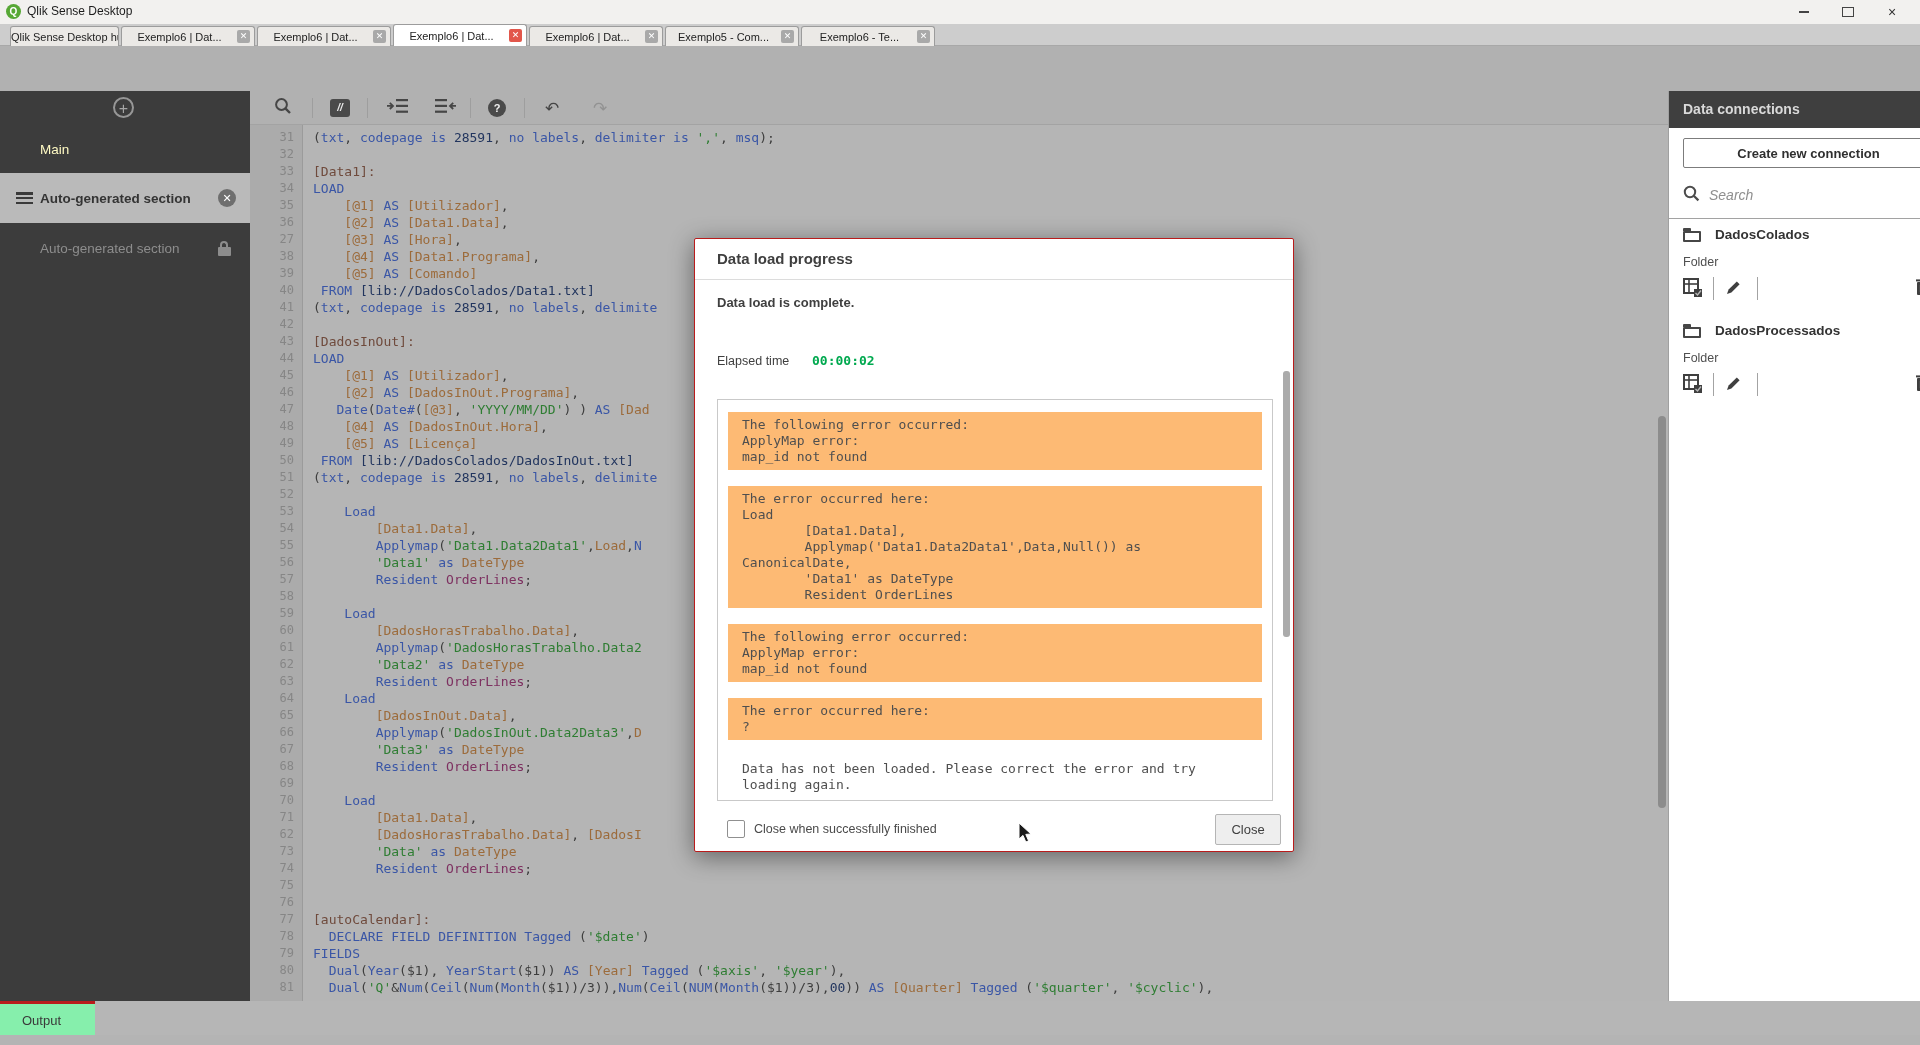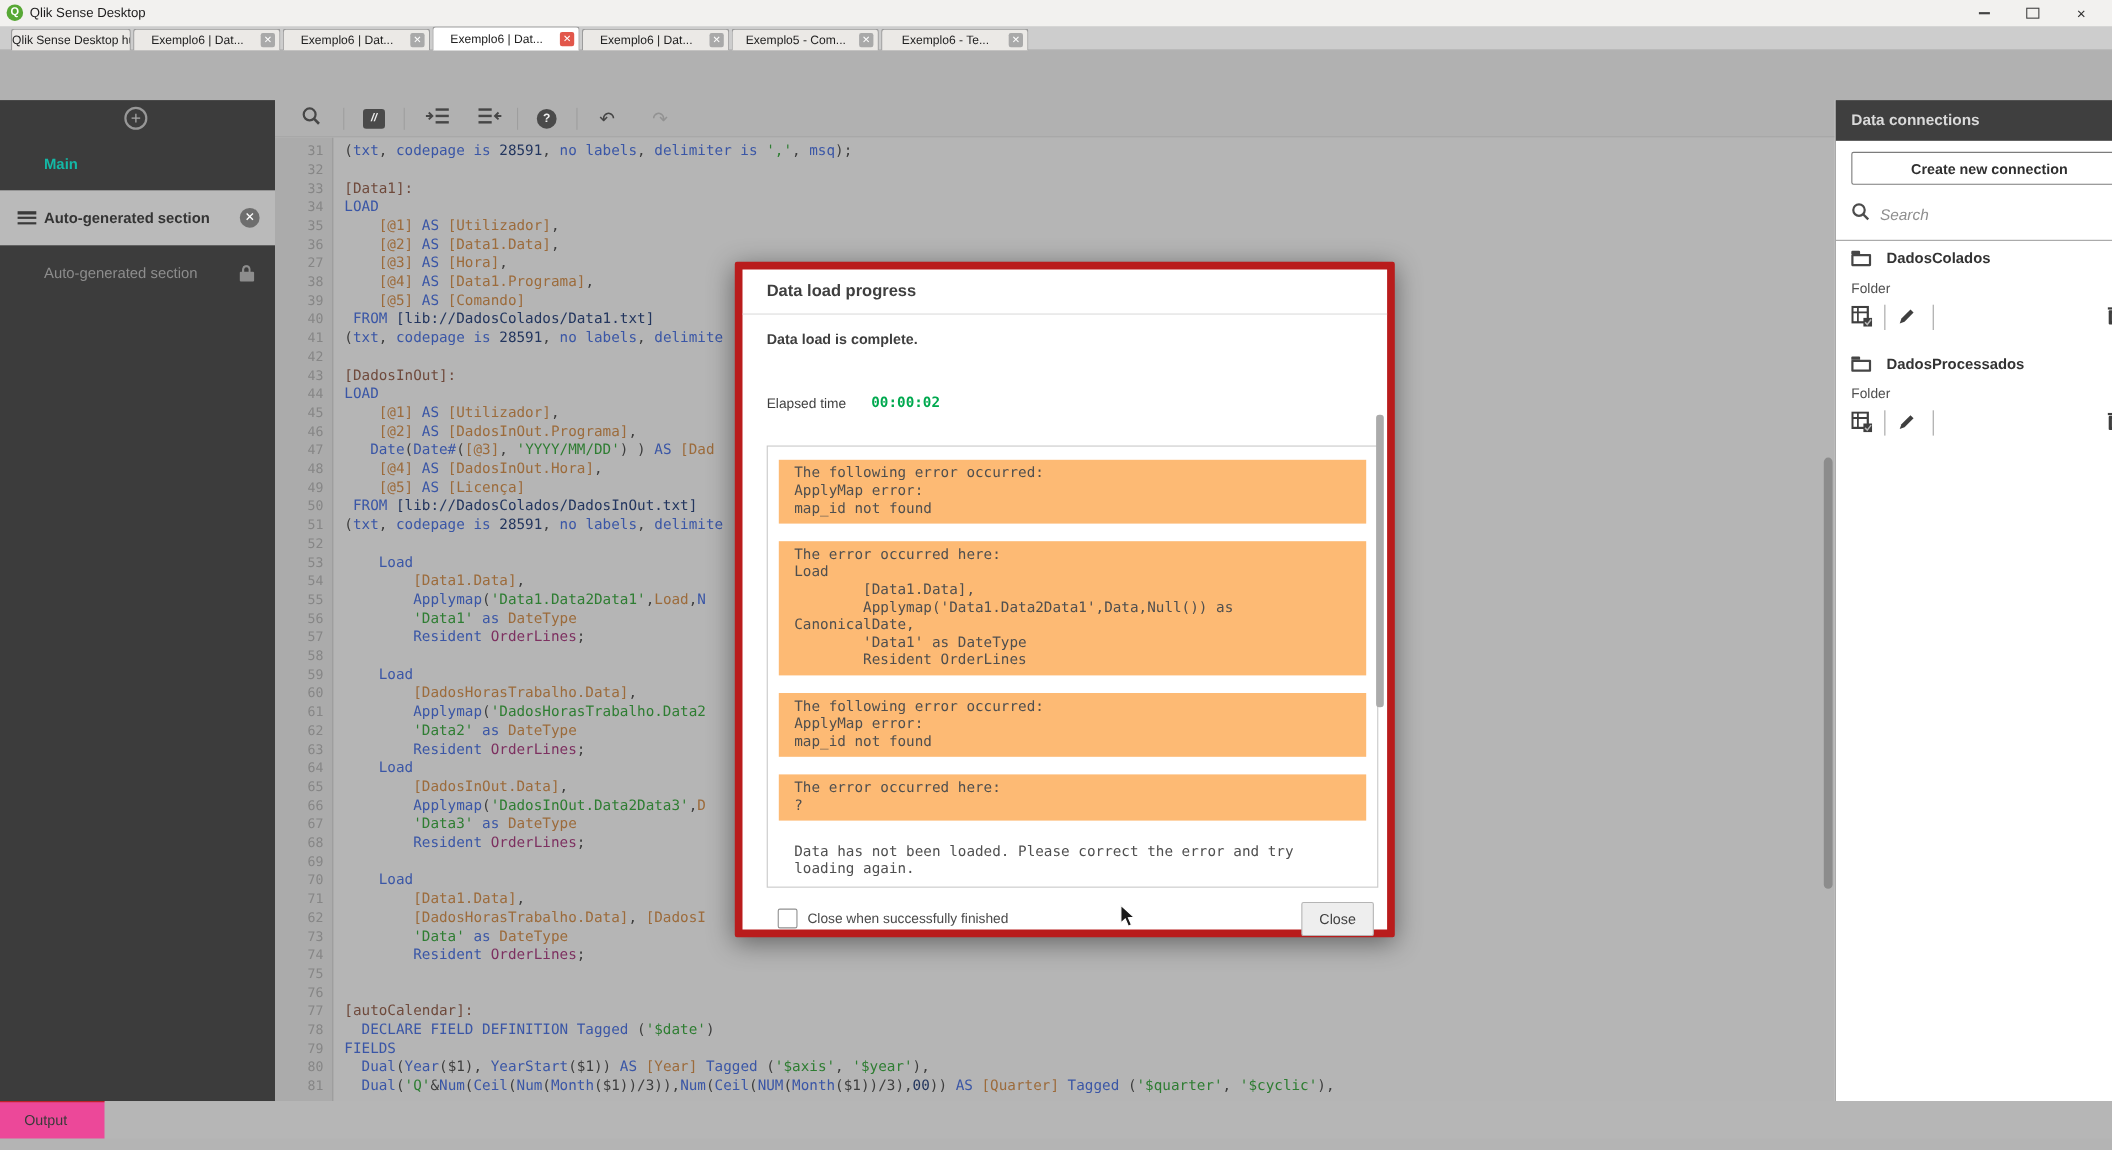--- a/index.html
+++ b/index.html
@@ -85,24 +85,24 @@
   .rp-div{border-bottom:1px solid #a2a2a2;margin-top:8px;}
   .conn{position:relative;height:96px;}
   .folder-icon{position:absolute;left:14px;top:12px;width:18px;height:11px;border:2px solid #464646;border-radius:1px;box-sizing:border-box;}
   .folder-icon::before{content:"";position:absolute;left:-2px;top:-5px;width:8px;height:3px;background:#464646;border-radius:1px 1px 0 0;}
   .conn-name{position:absolute;left:46px;top:8px;font-size:13.5px;font-weight:bold;color:#333;}
   .conn-type{position:absolute;left:14px;top:36px;font-size:12.5px;color:#4f4f4f;}
   .conn-icons{position:absolute;left:0;top:58px;width:100%;height:24px;}
   .ci-sep{position:absolute;top:0;width:1px;height:23px;background:#a3a3a3;}
   
   .outputbar{position:absolute;left:0;top:1001px;width:1920px;height:34px;background:#b6b6b6;}
-  .output-tab{position:absolute;left:0;top:0;width:95px;height:34px;background:#ec4899;border-top:1px solid #b91c1c;
+  .output-tab{position:absolute;left:0;top:0;width:95px;height:34px;background:#86efac;border-top:3px solid #b91c1c;
           font-size:13px;color:#3a3a3a;line-height:34px;padding-left:22px;box-sizing:border-box;}
   
-  .dialog{position:absolute;left:668px;top:238px;width:600px;height:614px;background:#fff;border:7px solid #b91c1c;
+  .dialog{position:absolute;left:694px;top:238px;width:600px;height:614px;background:#fff;border:1px solid #b91c1c;
           border-radius:2px;box-shadow:0 5px 24px rgba(0,0,0,.45);z-index:50;box-sizing:border-box;}
   .dlg-header{height:40px;border-bottom:1px solid #dcdcdc;}
   .dlg-title{padding-left:22px;line-height:40px;font-size:15px;font-weight:bold;color:#3f3f3f;}
   .dlg-msg{position:absolute;left:22px;top:56px;font-size:13px;font-weight:bold;color:#3f3f3f;}
   .dlg-elapsed{position:absolute;left:22px;top:114px;display:flex;align-items:center;}
   .dlg-elapsed .el-label{font-size:12.5px;color:#3f3f3f;width:95px;}
   .dlg-elapsed .el-value{font-family:"DejaVu Sans Mono",monospace;font-size:13px;font-weight:bold;color:#00a94f;}
   .dlg-log{position:absolute;left:22px;top:160px;width:556px;height:402px;border:1px solid #c9c9c9;box-sizing:border-box;
           padding:12px 10px;overflow:hidden;}
   .log-block{font-family:"DejaVu Sans Mono",monospace;font-size:13px;line-height:16px;color:#4f4f4f;white-space:pre;
@@ -209,21 +209,21 @@
     <span class="pt-icon"></span>
   </div>
 </div>
 
 <div class="sidebar">
   <div class="sb-header">
     <div class="plus-circle">+</div>
   </div>
   <div id="sb-items">
       <div class="sb-item" style="top: 34px; height: 48px;">
-        <span class="sb-label" style="color:#14b8a6;font-weight:bold;">Main</span>
+        <span class="sb-label" style="color:#fef9c3;font-weight:normal;">Main</span>
       </div>
       <div class="sb-item" style="top: 82px; height: 50px; background: rgb(186, 186, 186);">
         <span class="hamb">
           <div></div>
           <div></div>
           <div></div>
         </span>
         <span class="sb-label" style="color:#343434;font-weight:bold;">Auto-generated section</span>
         <span class="xcirc">✕</span>
       </div>

